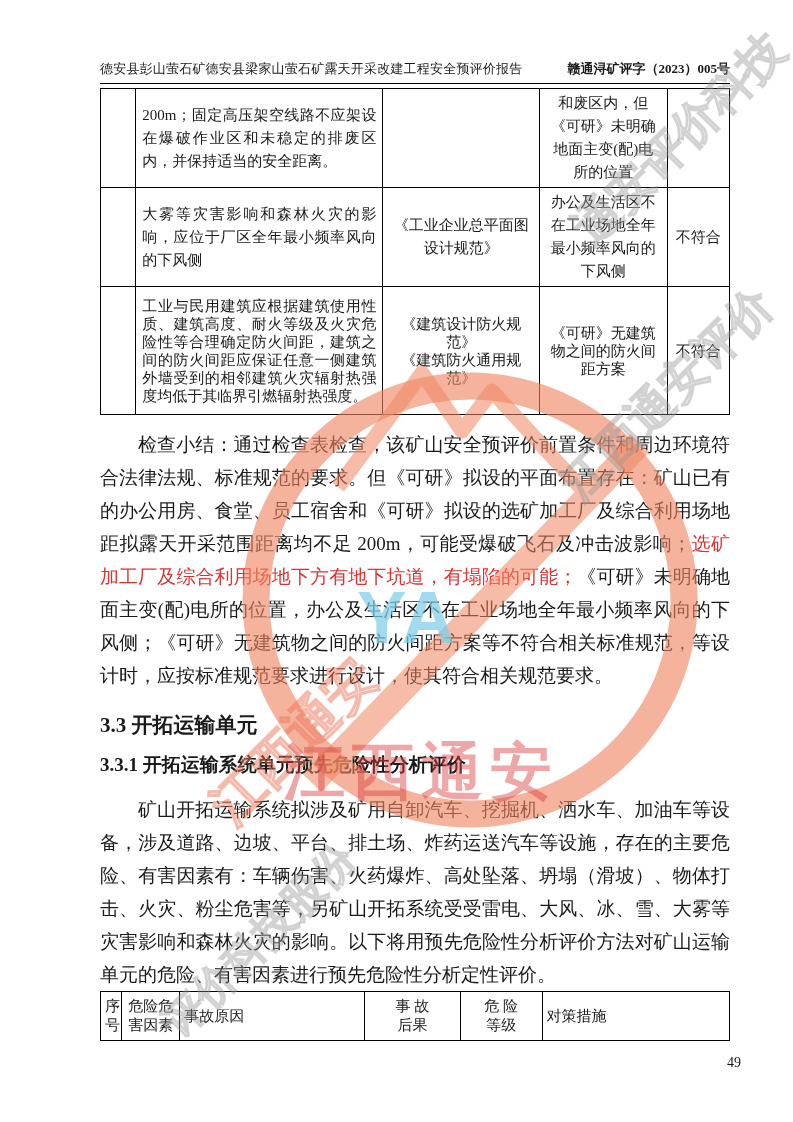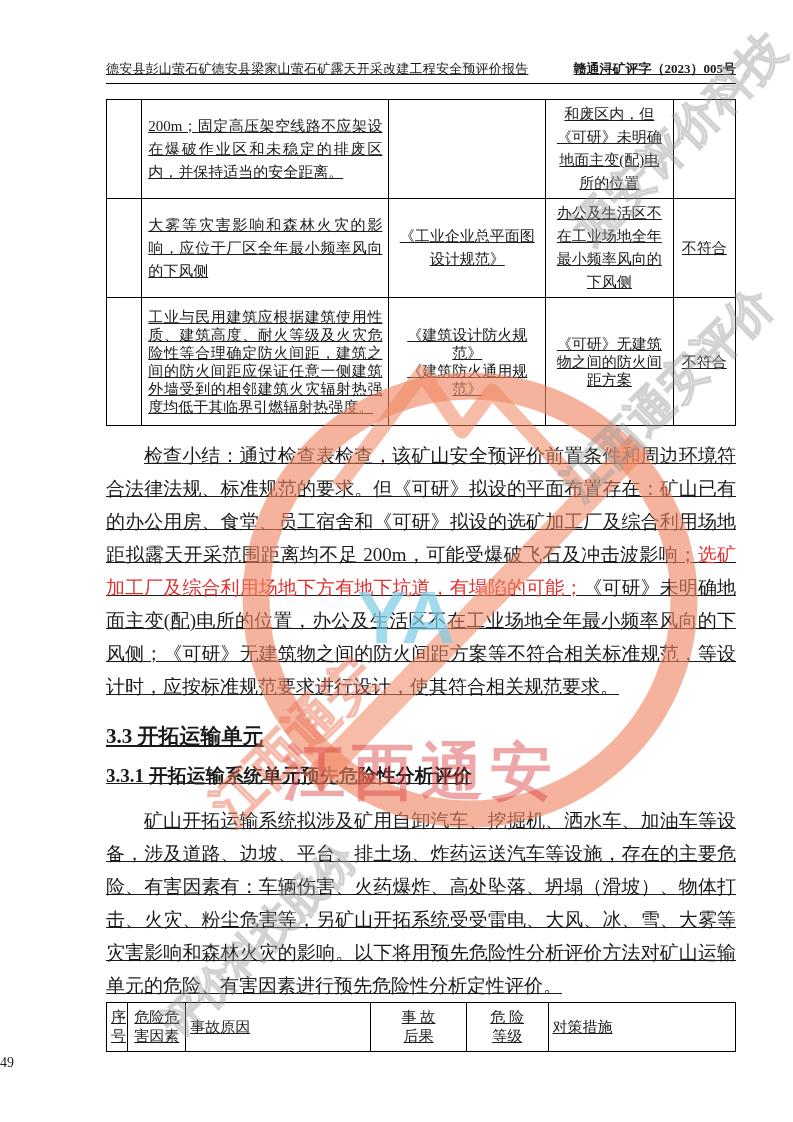--- a/index.html
+++ b/index.html
@@ -1,31 +1,31 @@
 <!DOCTYPE html>
 <html><head>
 <meta charset="utf-8">
 <style>
   html,body{margin:0;padding:0;background:#e8e8e8;}
   .page{
     position:relative;width:793px;height:1122px;background:#ffffff;
     font-family:"Liberation Serif","DejaVu Serif",serif;color:#1a1a1a;
     overflow:hidden;margin:0 auto;
   }
-  .content{position:absolute;left:106px;top:60px;width:630px;text-decoration:underline;}
+  .content{position:absolute;left:100px;top:60px;width:630px;}
 
   
   .page-header{display:flex;justify-content:space-between;align-items:flex-end;
     font-size:13px;padding-bottom:5px;border-bottom:1.6px solid #000;}
   .page-header .left{letter-spacing:0.2px;}
   .page-header .right{font-weight:bold;white-space:nowrap;}
 
   
   table.check-table{width:100%;border-collapse:collapse;table-layout:fixed;
-    font-size:15px;margin-top:15px;}
+    font-size:15px;margin-top:4px;}
   table.check-table td{border:1.2px solid #000;padding:3px 6px;vertical-align:middle;
     line-height:23px;white-space:pre-line;}
   table.check-table tr.tight td{line-height:18px;}
   td.cell-item{text-align:justify;}
   td.cell-seq{padding:0;}
   td.cell-standard,td.cell-situation,td.cell-conclusion{text-align:center;}
   tr.r1{height:70px;}
   tr.r2{height:70px;}
   tr.r3{height:128px;}
 
@@ -38,21 +38,21 @@
   
   .tbl-caption{text-align:center;font-size:17px;font-weight:bold;margin:14px 0 6px 0;}
   .tbl-caption .cap-label{margin-right:26px;}
   table.pha-table{width:100%;border-collapse:collapse;table-layout:fixed;
     font-size:15px;}
   table.pha-table td{border:1.2px solid #000;padding:2px 4px;vertical-align:middle;
     line-height:19px;white-space:pre-line;height:44px;}
   td.h-center{text-align:center;}
   td.h-left{text-align:left;padding-left:8px;}
 
-  .page-number{position:absolute;left:0;width:741px;top:1055px;text-align:left;
+  .page-number{position:absolute;left:0;width:741px;top:1055px;text-align:right;
     font-size:14px;}
 
   
   .wm{position:absolute;pointer-events:none;}
   .wm-layer{position:absolute;left:0;top:0;width:793px;height:1122px;
     pointer-events:none;z-index:9;}
   .wm-seal{left:230px;top:355px;width:480px;height:490px;}
   .wm-ya{left:357px;top:575px;font-family:"Liberation Sans","DejaVu Sans",sans-serif;
     font-size:74px;font-weight:bold;color:rgba(125,205,230,0.72);letter-spacing:2px;}
   .wm-red-text{left:283px;top:730px;font-size:62px;font-weight:bold;

